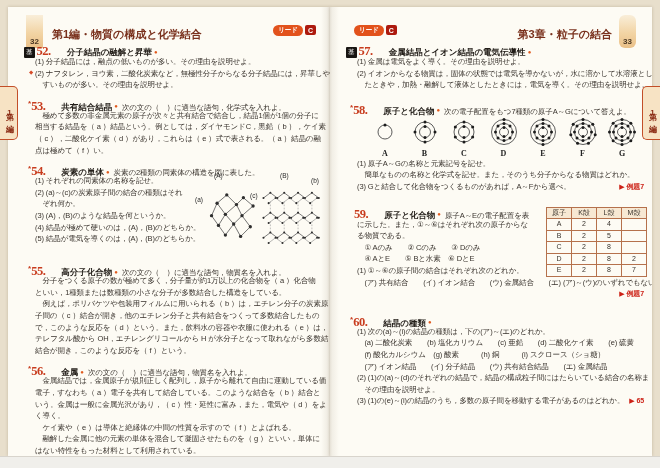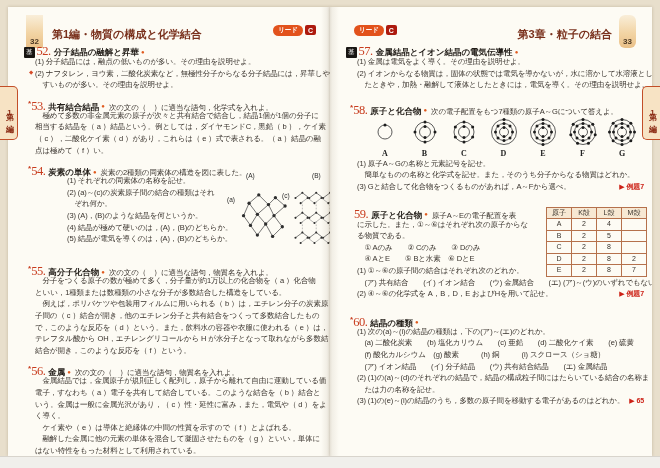--- a/index.html
+++ b/index.html
@@ -33,31 +33,31 @@
     color:#8a2a12;font-size:8px;font-weight:bold;writing-mode:vertical-rl;text-orientation:upright;
     display:flex;align-items:center;justify-content:center;z-index:6;letter-spacing:1px;}
   .side-tab.tab-left{left:0;border-left:none;border-radius:0 5px 5px 0;}
   .side-tab.tab-right{right:0;border-right:none;border-radius:5px 0 0 5px;}
   
   .page-inner{position:absolute;left:24px;right:5px;top:36px;}
   .prob{margin-bottom:6px;}
   .p-head{height:13px;line-height:13px;white-space:nowrap;}
   .star{color:#c83c1e;font-size:8px;vertical-align:4px;font-weight:bold;margin-left:-4px;}
   .basic{display:inline-block;background:#181512;color:#fff;font-size:6.5px;line-height:1;padding:2.5px 2px;border-radius:1px;margin:0 2px 0 -8px;vertical-align:1px;}
-  .pnum{font-family:"Liberation Serif","DejaVu Serif",serif;color:#c83c1e;font-size:12.5px;font-weight:normal;letter-spacing:-.5px;}
-  .ptitle{font-weight:bold;font-size:8.5px;color:#221d18;margin-left:3px;}
+  .pnum{font-family:"Liberation Serif","DejaVu Serif",serif;color:#c83c1e;font-size:12.5px;font-weight:bold;letter-spacing:-.5px;}
+  .ptitle{font-weight:bold;font-size:8.5px;color:#221d18;margin-left:16px;}
   .pdot{color:#e05a1e;font-size:6px;margin-left:2px;vertical-align:1.5px;}
   .psuffix{font-size:7.5px;margin-left:4px;letter-spacing:-.1px;}
   .ln{font-size:7.5px;line-height:11.6px;white-space:nowrap;letter-spacing:-.1px;padding-left:3px;position:relative;}
   .ln.with-ref{display:flex;}
   .ln.with-ref .ref{margin-left:auto;color:#cc2015;font-weight:bold;font-size:7px;padding-right:3px;}
   .redmark{color:#d64a28;font-size:5.5px;position:absolute;left:-3px;top:-1px;}
   
   .p54-cols{display:flex;}
-  .p54-text{width:166px;flex:none;margin-left:32px;}
+  .p54-text{width:166px;flex:none;}
   .p54-fig{position:relative;width:126px;height:82px;flex:none;margin-top:-1px;}
   .figlab{position:absolute;font-size:6.5px;color:#2a2a2a;}
   #diamond-svg{position:absolute;left:8px;top:10px;}
   #graphite-svg{position:absolute;left:62px;top:9px;}
   
   .atoms-row{display:flex;justify-content:space-between;padding:1px 6px 0 12px;}
   .atom{display:flex;flex-direction:column;align-items:center;width:38px;}
   .atom-label{font-family:"Liberation Serif","DejaVu Serif",serif;font-weight:bold;font-size:8px;color:#222;}
   
   .p59-cols{display:flex;justify-content:space-between;}
@@ -462,35 +462,34 @@
               <td>E</td>
               <td>2</td>
               <td>8</td>
               <td>7</td>
             </tr>
           </tbody>
             </table>
         </div>
         <div class="ln">　(ア) 共有結合　　(イ) イオン結合　　(ウ) 金属結合　　(エ) (ア)～(ウ)のいずれでもない</div>
         <div class="ln with-ref">
-          <span>(2) ④～⑥の化学式を A，B，D，E およびHを用いて記せ。</span>
           <span class="ref">▶ 例題7</span>
         </div>
       </section>
 
       <section class="prob">
         <div class="p-head">
           <span class="star">*</span><span class="pnum">60.</span><span class="ptitle">結晶の種類</span><span class="pdot">●</span>
         </div>
         <div class="ln">(1) 次の(a)～(i)の結晶の種類は，下の(ア)～(エ)のどれか。</div>
         <div class="ln">　(a) 二酸化炭素　　(b) 塩化カリウム　　(c) 亜鉛　　(d) 二酸化ケイ素　　(e) 硫黄</div>
         <div class="ln">　(f) 酸化カルシウム　(g) 酸素　　　(h) 銅　　　(i) スクロース（ショ糖）</div>
         <div class="ln">　(ア) イオン結晶　　(イ) 分子結晶　　(ウ) 共有結合結晶　　(エ) 金属結晶</div>
         <div class="ln">(2) (1)の(a)～(d)のそれぞれの結晶で，結晶の構成粒子間にはたらいている結合の名称ま</div>
-        <div class="ln">　たは力の名称を記せ。</div>
+        <div class="ln">　その理由を説明せよ。</div>
         <div class="ln with-ref">
           <span>(3) (1)の(e)～(i)の結晶のうち，多数の原子間を移動する電子があるのはどれか。</span>
           <span class="ref">▶ 65</span>
         </div>
       </section>
 
     </div>
   </div>
 
   <div class="spine"></div>

